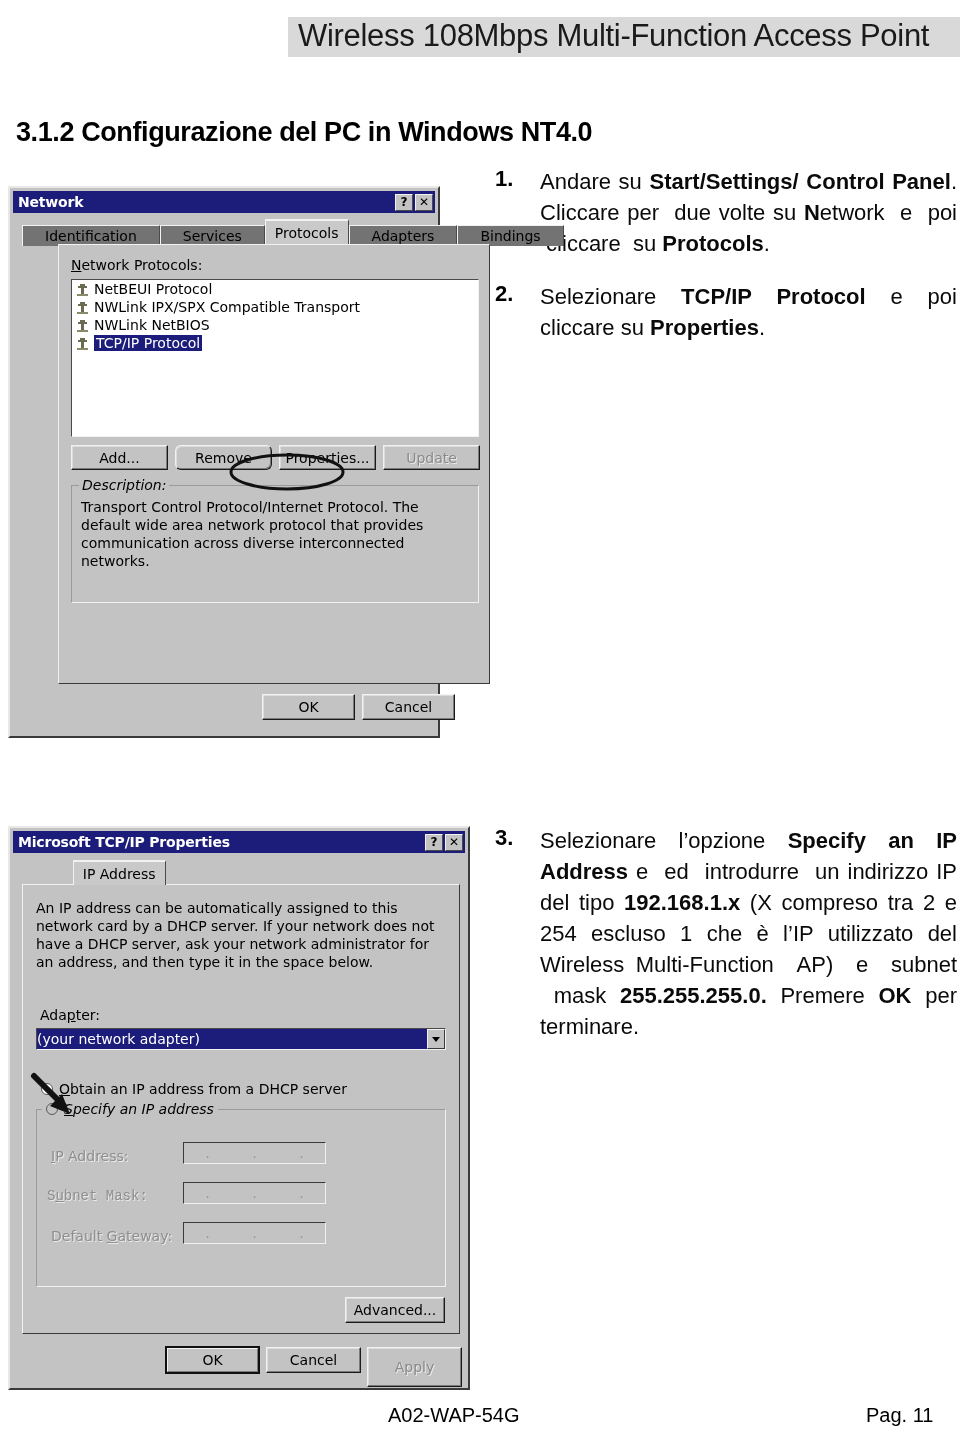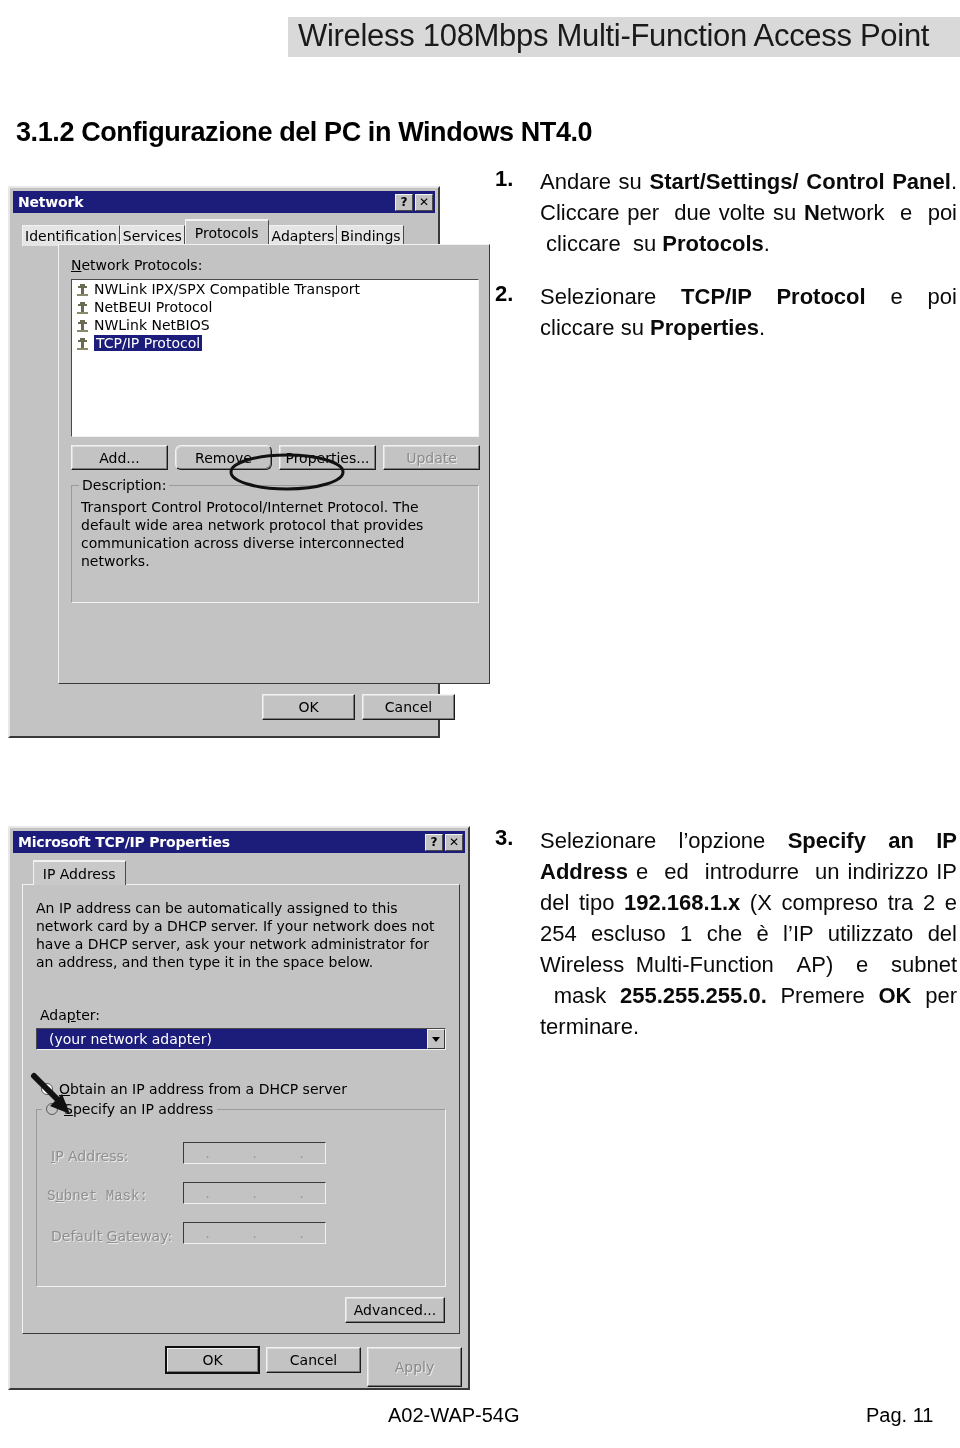--- a/index.html
+++ b/index.html
@@ -65,21 +65,21 @@
   .tb-btn{
     width:18px; height:17px; background:#c3c3c3;
     border-top:1px solid #f2f2f2; border-left:1px solid #f2f2f2;
     border-right:1px solid #4a4a4a; border-bottom:1px solid #4a4a4a;
     font-size:12px; font-weight:bold; line-height:15px; text-align:center;
     color:#000; box-sizing:border-box;
   }
   
   .tabstrip{position:absolute; display:flex; align-items:flex-end; height:24px;}
   .tab{
-    height:21px; padding:0 2px; background:#e5e5e5; font-size:14px;
+    height:21px; padding:0 22px; background:#737373; font-size:14px;
     line-height:21px; white-space:nowrap;
     border-top:1px solid #f2f2f2; border-left:1px solid #f2f2f2;
     border-right:1px solid #4a4a4a;
     box-sizing:border-box; position:relative; top:2px;
   }
   .tab.active{
     height:25px; top:0; line-height:24px; background:#c9c9c9;
     border-bottom:none; z-index:3; padding:0 9px;
     border-top:2px solid #f2f2f2;
   }
@@ -124,31 +124,31 @@
     box-sizing:border-box;
   }
   .group{
     position:absolute;
     border:1px solid #f2f2f2;
     border-top-color:#9a9a9a; border-left-color:#9a9a9a;
     box-sizing:border-box;
   }
   .group .gl{
     position:absolute; top:-9px; left:7px; background:#c3c3c3;
-    padding:0 3px; font-size:14px; white-space:nowrap;
+    padding:0 3px; font-size:14px; white-space:nowrap;font-style:italic;
   }
   .desc-text{
     position:absolute; font-size:14px; line-height:18px;
   }
   .combo{
     position:absolute; display:flex; align-items:center;
     background:#1c1c7a; color:#fff; font-size:14px;
     border-top:1px solid #4a4a4a; border-left:1px solid #4a4a4a;
     border-right:1px solid #f2f2f2; border-bottom:1px solid #f2f2f2;
-    box-sizing:border-box; padding-left:12px;
+    box-sizing:border-box; padding-left:0;
   }
   .combo .arrow{
     margin-left:auto; width:18px; height:100%; background:#c3c3c3;
     border-top:1px solid #f2f2f2; border-left:1px solid #f2f2f2;
     border-right:1px solid #3a3a3a; border-bottom:1px solid #3a3a3a;
     display:flex; align-items:center; justify-content:center; box-sizing:border-box;
   }
   .combo .arrow b{
     width:0;height:0;border-left:4px solid transparent;
     border-right:4px solid transparent;border-top:5px solid #000;display:block;
@@ -221,30 +221,30 @@
     </div>
 
     <div class="listbox" style="left:12px; top:34px; width:408px; height:158px;">
       <div class="li">
         <span class="proto-ico">
           <i style="left:4px;top:1px;width:5px;height:2px;"></i>
           <i style="left:2px;top:3px;width:9px;height:2px;"></i>
           <i style="left:5px;top:5px;width:3px;height:6px;"></i>
           <i style="left:1px;top:11px;width:11px;height:2px;background:#8a8a6a;"></i>
         </span>
-        <span class="li-text">NWLink IPX/SPX Compatible Transport</span>
+        <span class="li-text">NetBEUI Protocol</span>
       </div>
       <div class="li">
         <span class="proto-ico">
           <i style="left:4px;top:1px;width:5px;height:2px;"></i>
           <i style="left:2px;top:3px;width:9px;height:2px;"></i>
           <i style="left:5px;top:5px;width:3px;height:6px;"></i>
           <i style="left:1px;top:11px;width:11px;height:2px;background:#8a8a6a;"></i>
         </span>
-        <span class="li-text">NetBEUI Protocol</span>
+        <span class="li-text">NWLink IPX/SPX Compatible Transport</span>
       </div>
       <div class="li">
         <span class="proto-ico">
           <i style="left:4px;top:1px;width:5px;height:2px;"></i>
           <i style="left:2px;top:3px;width:9px;height:2px;"></i>
           <i style="left:5px;top:5px;width:3px;height:6px;"></i>
           <i style="left:1px;top:11px;width:11px;height:2px;background:#8a8a6a;"></i>
         </span>
         <span class="li-text">NWLink NetBIOS</span>
       </div>

